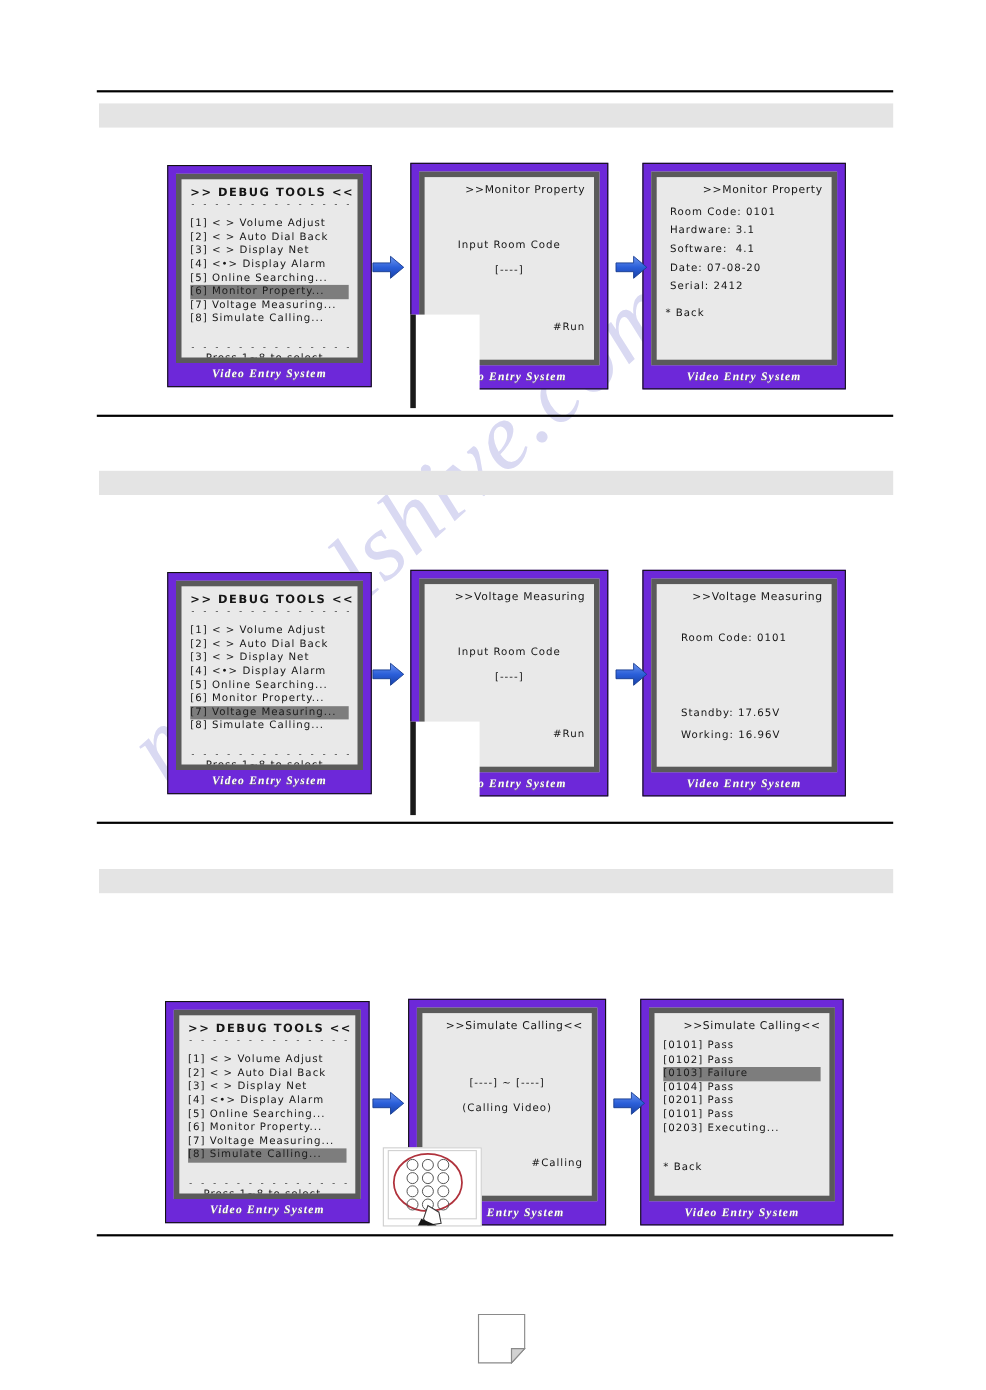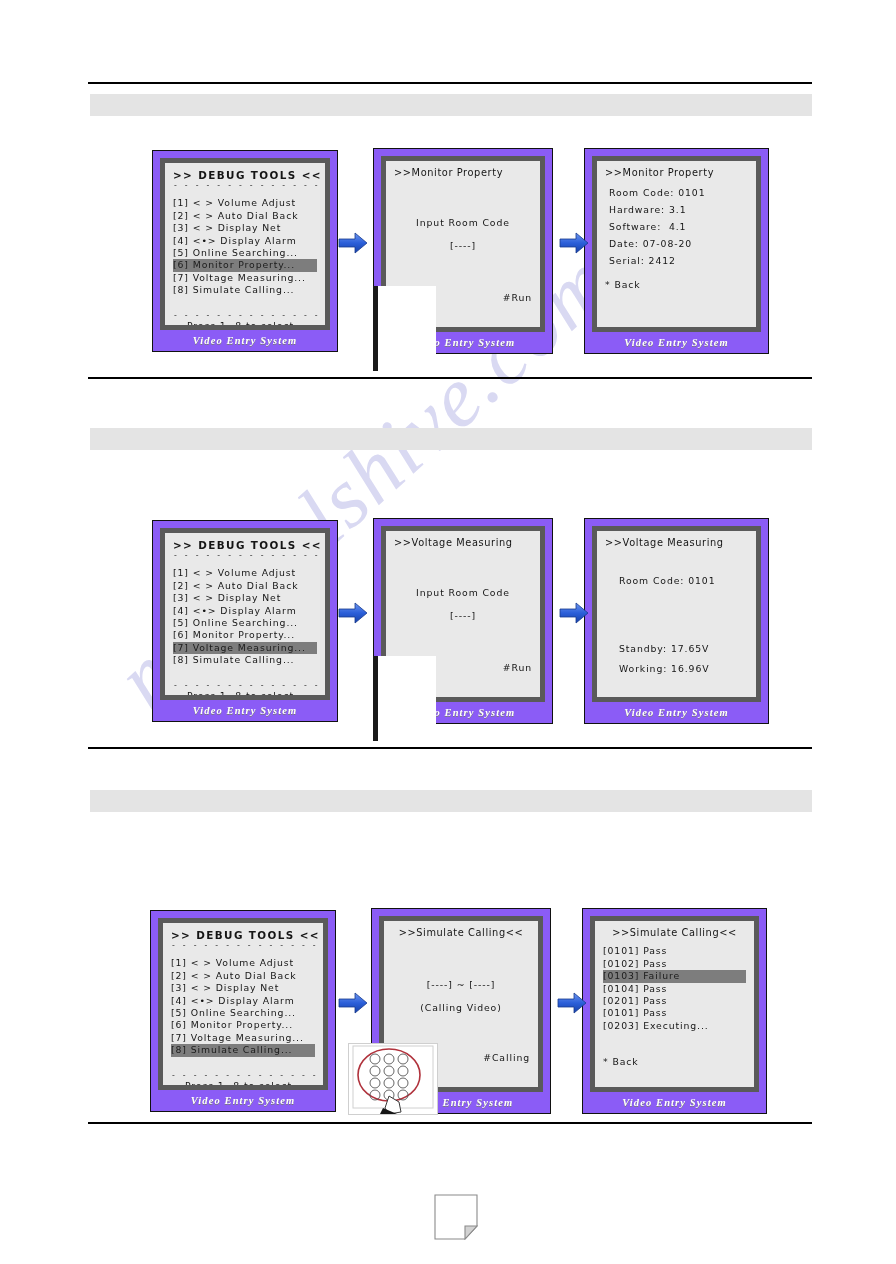--- a/index.html
+++ b/index.html
@@ -43,21 +43,21 @@
     position:absolute;
     left:90px; width:722px;
     height:22px; background:#e4e4e4;
     z-index:2;
   }
 
   
   .unit{
     position:absolute;
     z-index:3;
-    background:#8b5cf6;
+    background:#6d28d9;
     border:1px solid #111;
     box-sizing:border-box;
     padding:7px;
   }
   .lcd{
     background:#e9e9e9;
     border:5px solid #5a5a5a;
     box-sizing:border-box;
     height:172px;
     padding:6px 8px 4px 8px;
@@ -81,21 +81,21 @@
     font-family:"DejaVu Sans", sans-serif;
     font-size:9.3px;
     color:#151515;
     letter-spacing:0.9px;
     line-height:12.4px;
     white-space:pre;
   }
   .lt.c{text-align:center;}
   .lt.r{text-align:right;}
   .lt.big{font-size:10.4px;font-weight:bold;letter-spacing:1.4px;}
-  .lt.hdr{font-size:9.8px;letter-spacing:0.6px;}
+  .lt.hdr{font-size:9.8px;letter-spacing:0.6px;text-align:right;}
   .dash{
     font-family:"DejaVu Sans Mono", monospace;
     font-size:8px;color:#3a3a3a;letter-spacing:0.6px;
     line-height:9px;
     white-space:pre;
   }
   .sel{
     background:#7d7d7d;
     color:#1b1b1b;
     display:block;

